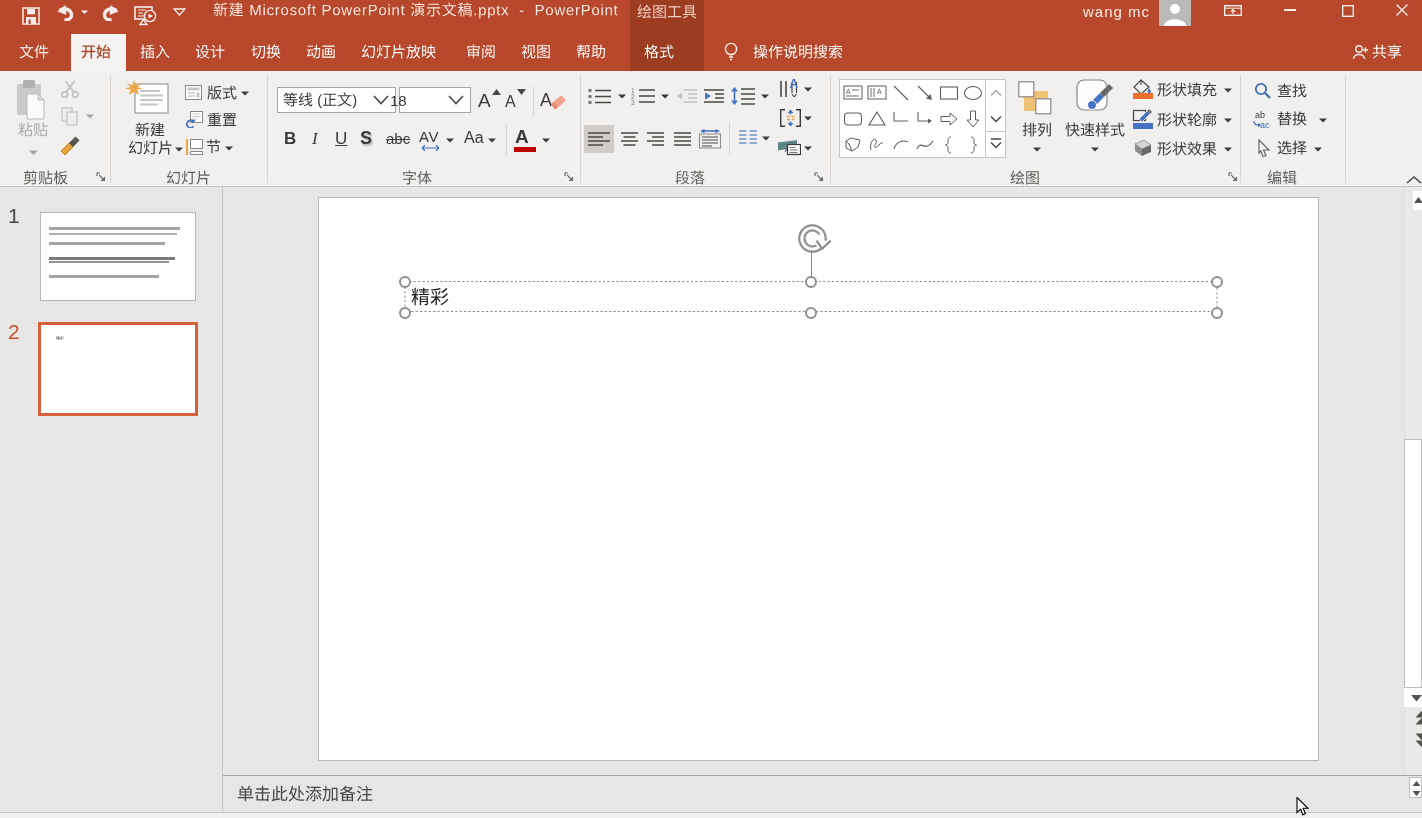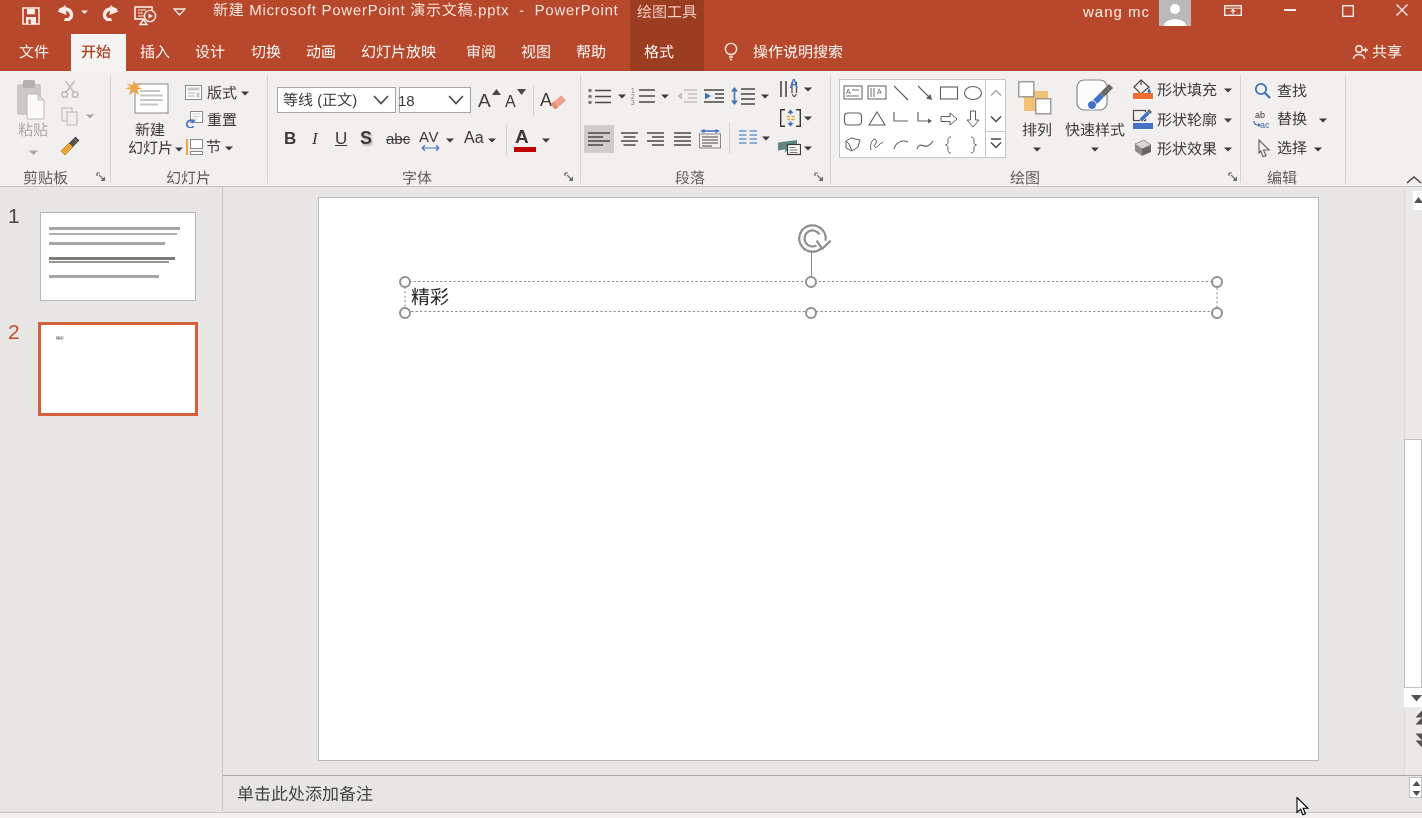--- a/index.html
+++ b/index.html
@@ -344,21 +344,21 @@
     <div style="position:absolute;left:283px;top:92px;line-height:0">
       <svg width="74" height="19" fill="#3b3a39" style="display:block">
         <use href="#gc7b49" transform="translate(0.0,13.2) scale(0.01500,-0.01500)"></use>
         <use href="#gc7ebf" transform="translate(15.0,13.2) scale(0.01500,-0.01500)"></use>
         <use href="#gl28" transform="translate(34.2,13.2) scale(0.00732,-0.00732)"></use>
         <use href="#gc6b63" transform="translate(39.2,13.2) scale(0.01500,-0.01500)"></use>
         <use href="#gc6587" transform="translate(54.2,13.2) scale(0.01500,-0.01500)"></use>
         <use href="#gl29" transform="translate(69.2,13.2) scale(0.00732,-0.00732)"></use>
       </svg>
     </div>
-    <div style="position:absolute;left:398px;top:92px"><span style="font-size:15px;color:#3b3a39">18</span></div>
+    <div style="position:absolute;left:390px;top:92px"><span style="font-size:15px;color:#3b3a39">18</span></div>
     <svg style="position:absolute;left:373px;top:95px" width="16" height="10">
       <path d="M1,1 L8,8.5 L15,1" fill="none" stroke="#4a4846" stroke-width="1.6"></path>
     </svg>
     <svg style="position:absolute;left:448px;top:95px" width="16" height="10">
       <path d="M1,1 L8,8.5 L15,1" fill="none" stroke="#4a4846" stroke-width="1.6"></path>
     </svg>
     <div style="position:absolute;left:478px;top:90px"><span style="font-size:19px;color:#3b3a39">A</span></div>
     <svg style="position:absolute;left:492px;top:89px" width="9" height="7">
       <path d="M4.5,0 L9,6 L0,6 Z" fill="#4a4846"></path>
     </svg>

